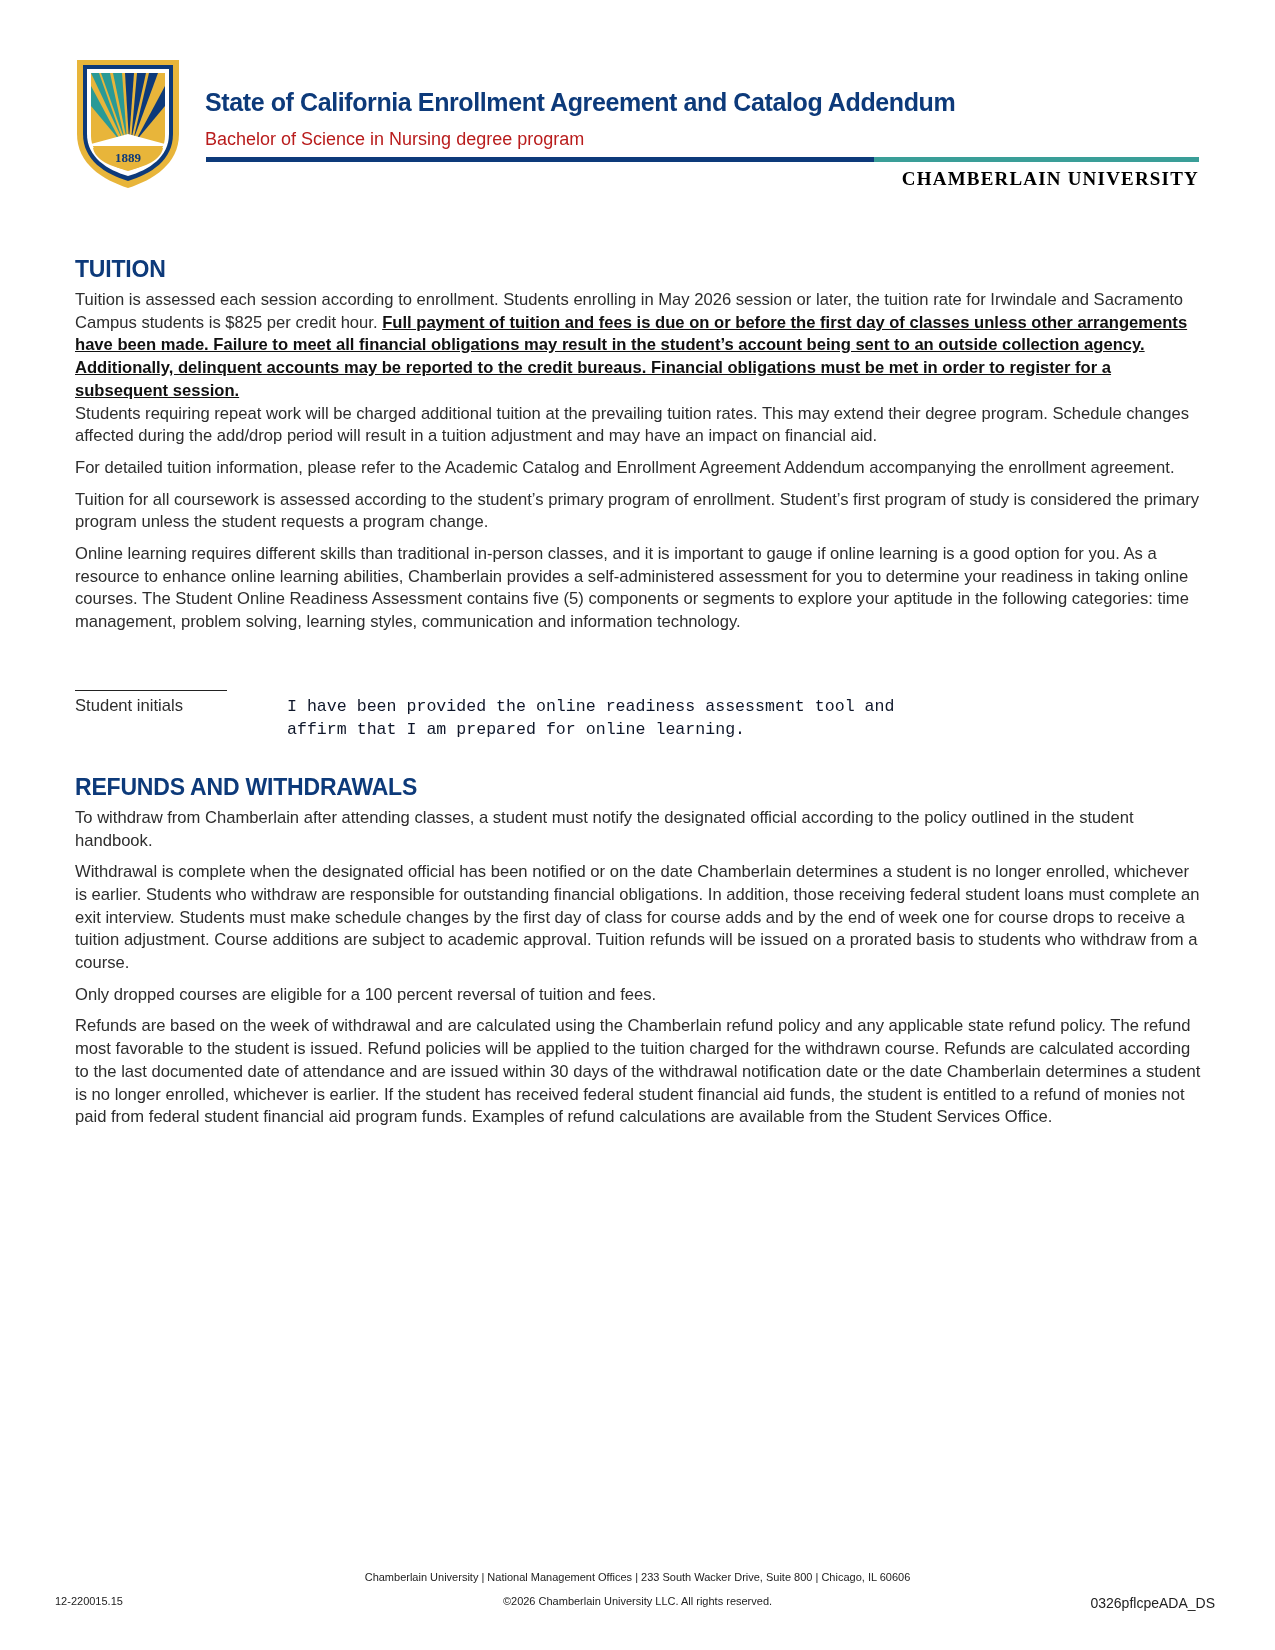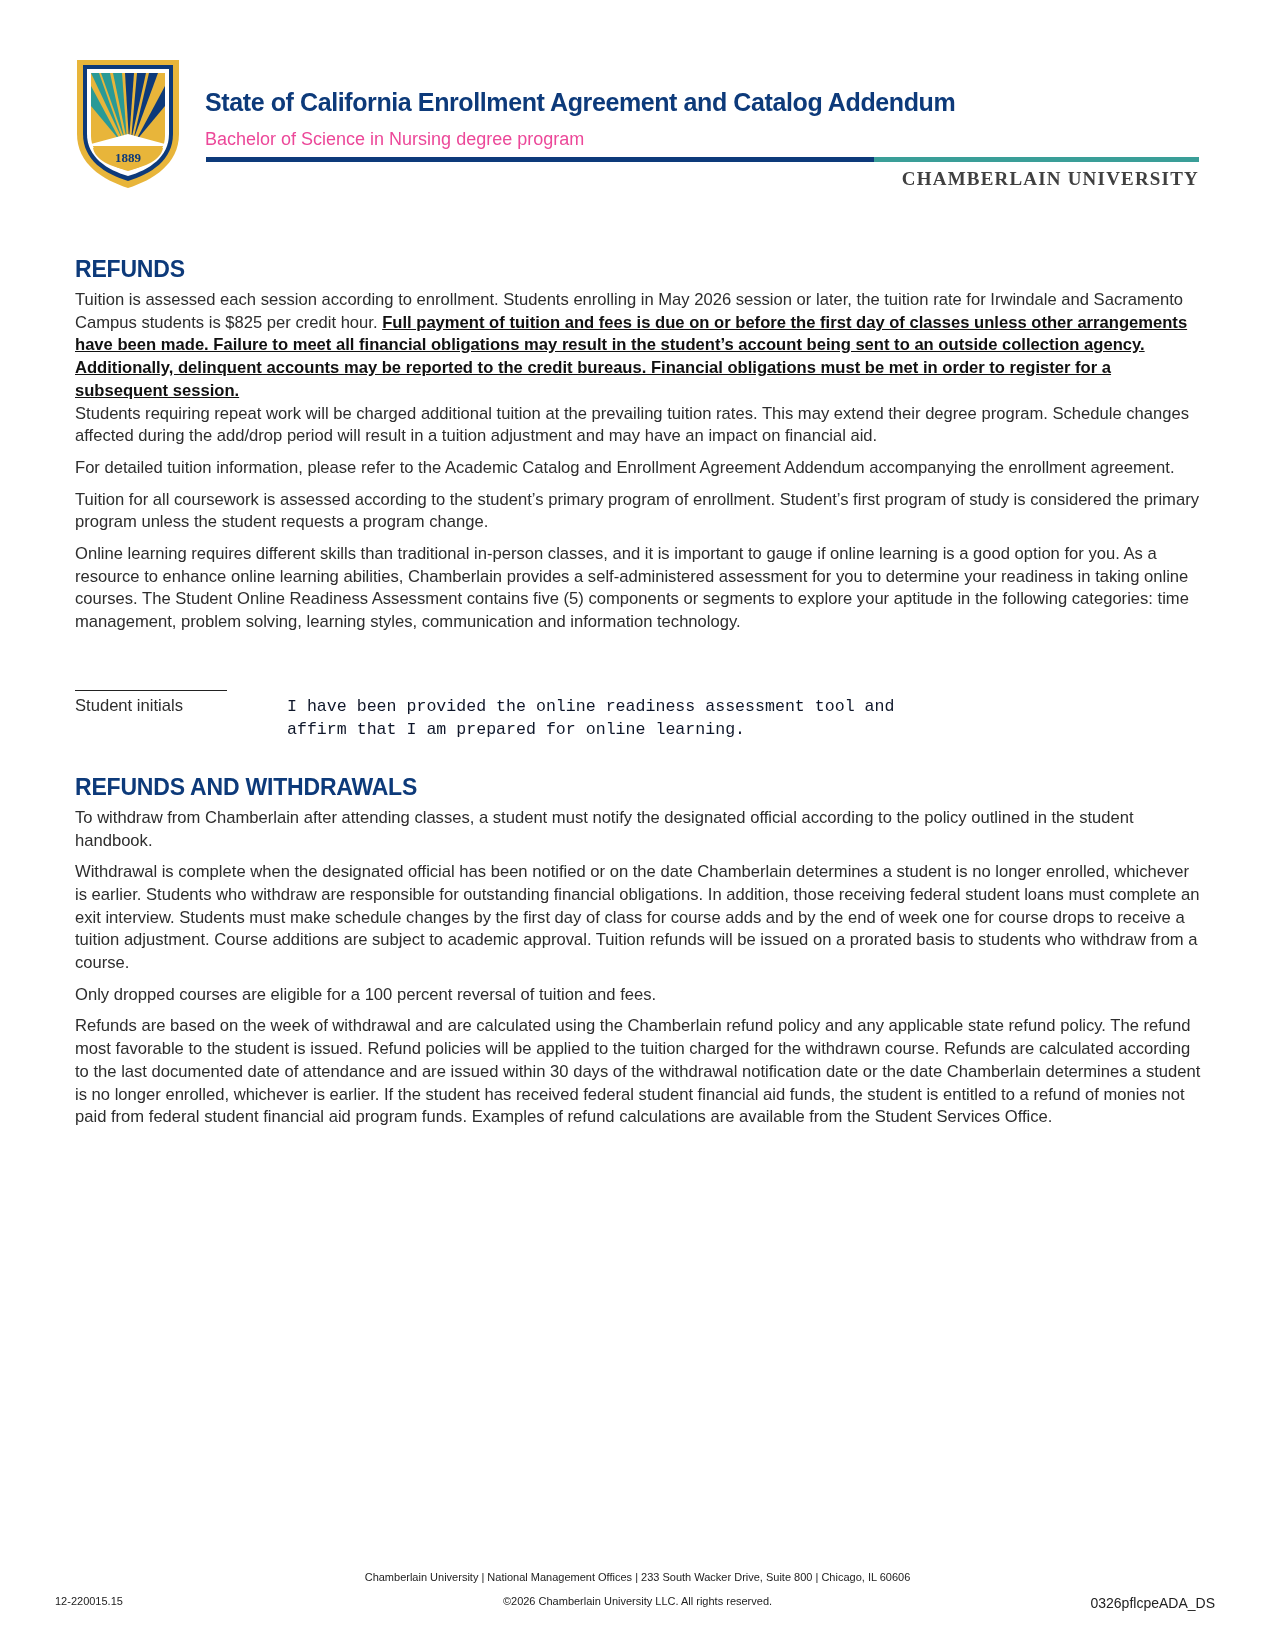--- a/index.html
+++ b/index.html
@@ -4,27 +4,27 @@
 <style>
   html, body { margin: 0; padding: 0; background: #ffffff; }
   body { width: 1275px; height: 1650px; position: relative; overflow: hidden;
          font-family: "DejaVu Sans", "Liberation Sans", sans-serif; color: #2a2a2a; }
 
   .crest { position: absolute; left: 73px; top: 56px; width: 110px; height: 135px; }
 
   .hdr-title { position: absolute; left: 205px; top: 88px; font-size: 25px; font-weight: bold;
                color: #0d3a7a; letter-spacing: -0.4px; white-space: nowrap;
                font-family: "Liberation Sans", sans-serif; }
-  .hdr-sub { position: absolute; left: 205px; top: 129px; font-size: 18px; color: #ec4899;
+  .hdr-sub { position: absolute; left: 205px; top: 129px; font-size: 18px; color: #b91c1c;
              font-family: "Liberation Sans", sans-serif; font-weight: normal; white-space: nowrap; }
   .hdr-rule { position: absolute; left: 206px; top: 157px; width: 993px; height: 5px; display: flex; }
   .hdr-rule .navy { flex: 0 0 668px; background: #0d3a7a; }
   .hdr-rule .teal { flex: 1; background: #3a9e98; }
   .hdr-brand { position: absolute; right: 76px; top: 168px; font-family: "Liberation Serif", serif;
-               font-size: 19px; font-weight: bold; letter-spacing: 1.2px; color: #404040; white-space: nowrap; }
+               font-size: 19px; font-weight: bold; letter-spacing: 1.2px; color: #000000; white-space: nowrap; }
 
   .content { position: absolute; left: 75px; top: 256px; width: 1130px; }
   h2 { margin: 0 0 6px 0; font-family: "Liberation Sans", sans-serif; font-size: 23px; font-weight: bold;
        color: #0d3a7a; letter-spacing: -0.2px; }
   p { margin: 0 0 9px 0; font-family: "Liberation Sans", sans-serif; font-size: 16.6px; line-height: 22.7px; color: #2d2d2d; }
   .emph { font-weight: bold; text-decoration: underline; color: #111; }
   .para-tight { margin-bottom: 0; }
 
   .initials { position: relative; height: 70px; margin-top: 56px; margin-bottom: 14px; }
   .initials .line { position: absolute; left: 0; top: 0; width: 152px; border-top: 1px solid #222; }
@@ -63,21 +63,21 @@
 <div class="hdr-title">State of California Enrollment Agreement and Catalog Addendum</div>
 <div class="hdr-sub">Bachelor of Science in Nursing degree program</div>
 <div class="hdr-rule">
   <div class="navy"></div>
   <div class="teal"></div>
 </div>
 <div class="hdr-brand">CHAMBERLAIN UNIVERSITY</div>
 
 <div class="content">
   <section>
-    <h2>REFUNDS</h2>
+    <h2>TUITION</h2>
     <p class="para-tight"><span>Tuition is assessed each session according to enrollment. Students enrolling in May 2026 session or later, the tuition rate for Irwindale and Sacramento Campus students is $825 per credit hour. </span><span class="emph">Full payment of tuition and fees is due on or before the first day of classes unless other arrangements have been made. Failure to meet all financial obligations may result in the student’s account being sent to an outside collection agency. Additionally, delinquent accounts may be reported to the credit bureaus. Financial obligations must be met in order to register for a subsequent session.</span></p>
     <p>Students requiring repeat work will be charged additional tuition at the prevailing tuition rates. This may extend their degree program. Schedule changes affected during the add/drop period will result in a tuition adjustment and may have an impact on financial aid.</p>
     <p>For detailed tuition information, please refer to the Academic Catalog and Enrollment Agreement Addendum accompanying the enrollment agreement.</p>
     <p>Tuition for all coursework is assessed according to the student’s primary program of enrollment. Student’s first program of study is considered the primary program unless the student requests a program change.</p>
     <p>Online learning requires different skills than traditional in-person classes, and it is important to gauge if online learning is a good option for you. As a resource to enhance online learning abilities, Chamberlain provides a self-administered assessment for you to determine your readiness in taking online courses. The Student Online Readiness Assessment contains five (5) components or segments to explore your aptitude in the following categories: time management, problem solving, learning styles, communication and information technology.</p>
   </section>
 
   <div class="initials">
     <div class="line"></div>
     <div class="label">Student initials</div>

